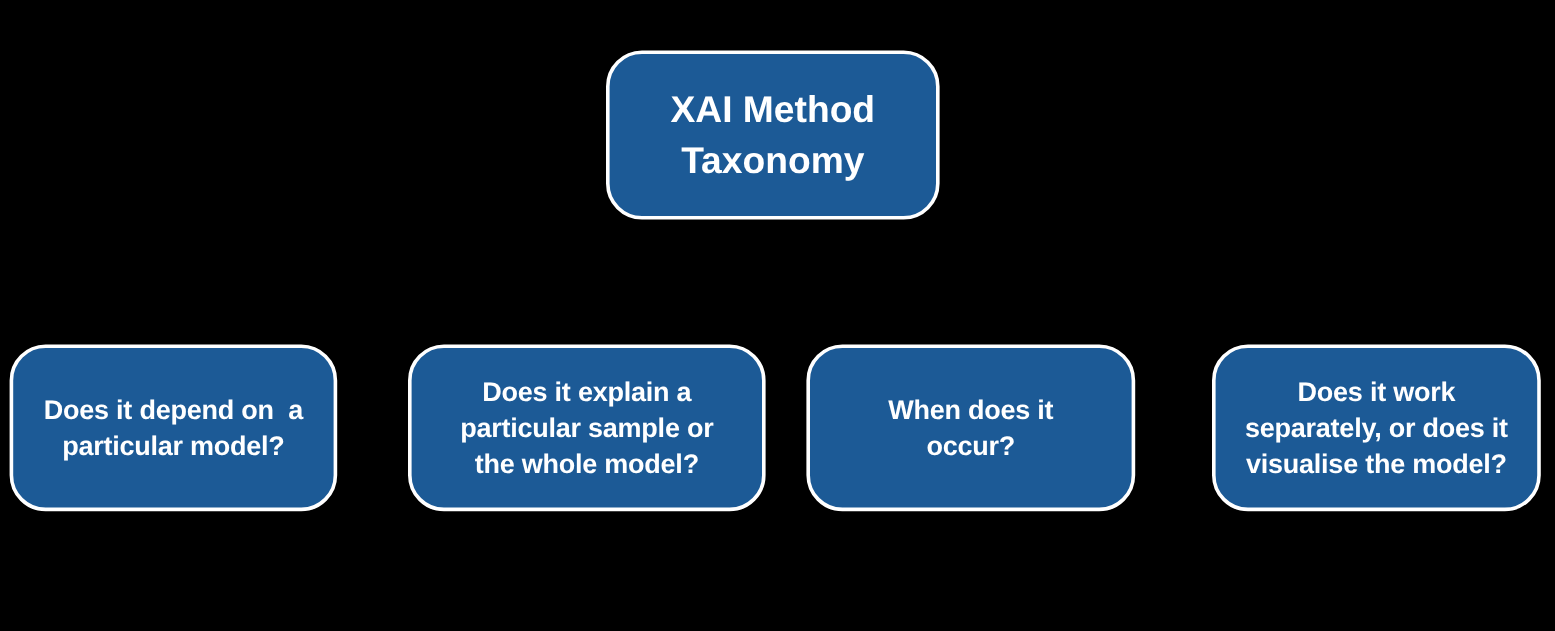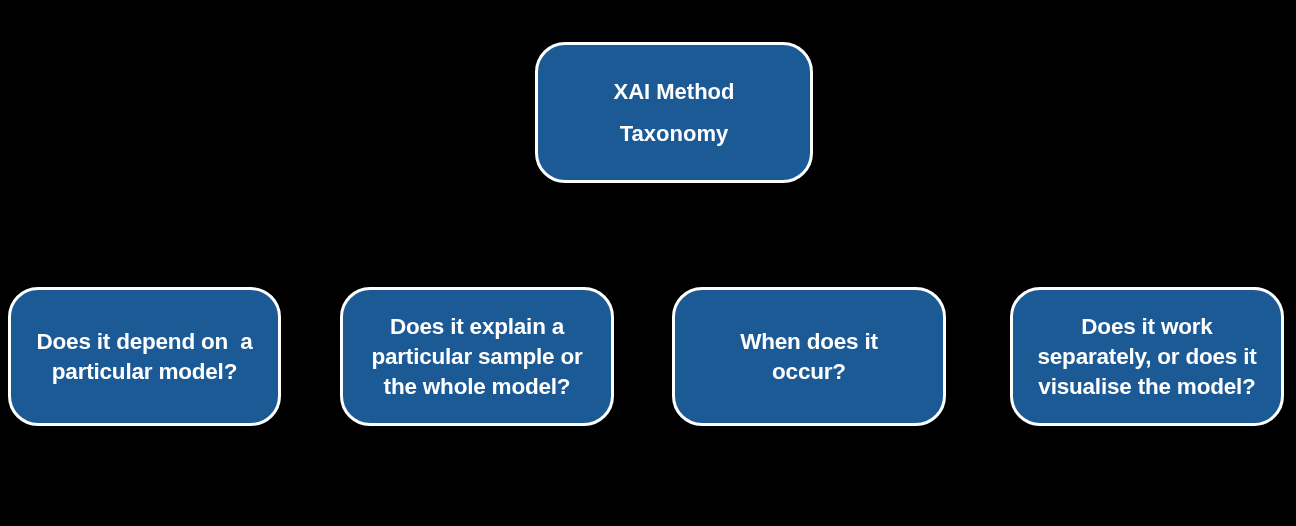--- a/index.html
+++ b/index.html
@@ -23,36 +23,36 @@
     border-radius: 30px;
     color: #FFFFFF;
     display: flex;
     align-items: center;
     justify-content: center;
     text-align: center;
     font-weight: bold;
     white-space: pre; 
   }
   .node--root {
-    left: 535px;
+    left: 505px;
     top: 42px;
     width: 278px;
     height: 141px;
-    font-size: 22px;
+    font-size: 31px;
     line-height: 42px;
   }
   .node--child {
     top: 287px;
     height: 139px;
     font-size: 22.5px;
     line-height: 30px;
     letter-spacing: -0.2px;
   }
   .child-0 { left: 8px;    width: 273px; }
-  .child-1 { left: 340px;  width: 274px; }
+  .child-1 { left: 340px;  width: 298px; }
   .child-2 { left: 672px;  width: 274px; }
   .child-3 { left: 1010px; width: 274px; }
 </style>
 </head>
 <body>
 
 <div class="stage">
 
   <div class="node node--root">XAI Method
 Taxonomy</div>

